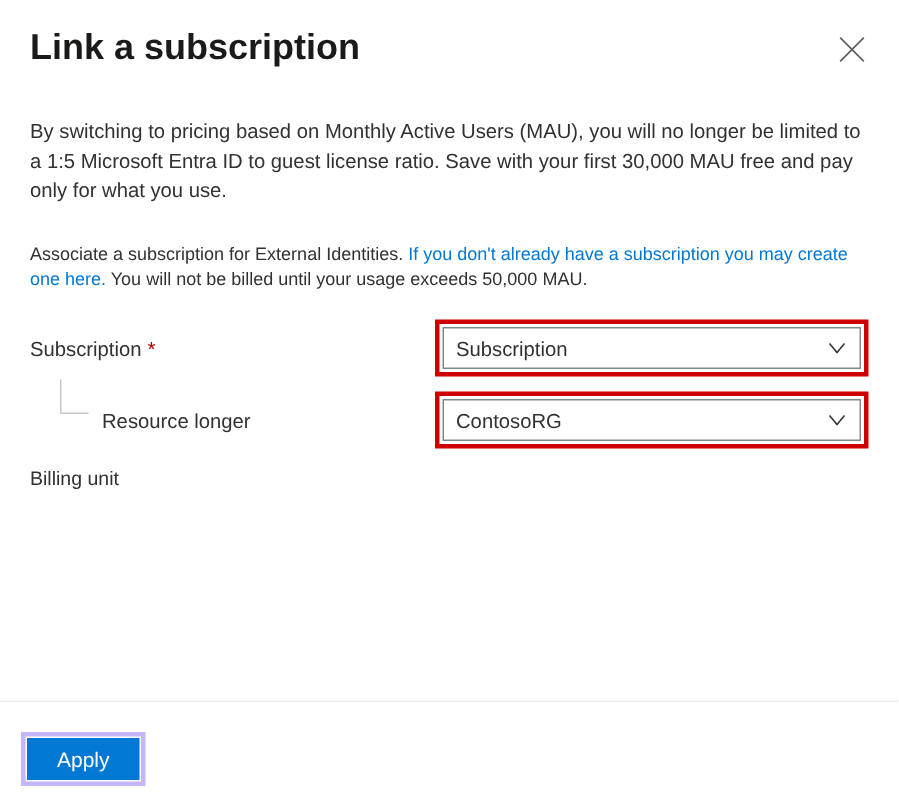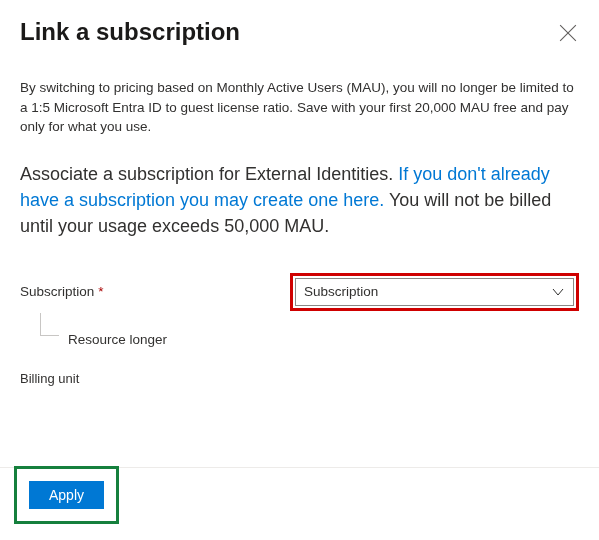--- a/index.html
+++ b/index.html
@@ -3,23 +3,23 @@
   <meta charset="utf-8">
   <style>
     * { box-sizing: border-box; margin: 0; padding: 0; }
     html, body { width: 599px; height: 540px; font-family: "Segoe UI", Arial, sans-serif; color: #323130; background: #fff; }
     .panel { position: relative; width: 599px; height: 540px; padding: 18px 20px 0 20px; }
     .header { display: flex; align-items: flex-start; justify-content: space-between; margin-bottom: 32px; }
     .title { font-size: 24px; font-weight: 600; color: #1b1a19; }
     .close-btn { width: 18px; height: 18px; cursor: pointer; color: #605e5c; margin-top: 6px; margin-right: 2px; }
     .close-btn svg { width: 100%; height: 100%; }
     .intro { font-size: 13.5px; line-height: 1.45; margin-bottom: 24px; }
-    .associate { font-size: 18px; line-height: 1.45; margin-bottom: 34px; }
+    .associate { font-size: 12px; line-height: 1.45; margin-bottom: 18px; }
     .link { color: #0078d4; cursor: pointer; }
-    .form-row { display: flex; align-items: center; margin-bottom: 10px; height: 38px; }
+    .form-row { display: flex; align-items: center; margin-bottom: 10px; height: 38px; justify-content: center; }
     .label-col { width: 270px; font-size: 13.5px; display: flex; align-items: center; }
     .req { color: #a80000; margin-left: 4px; }
     .field-col { flex: 1; }
     .select-wrap { position: relative; border: 3px solid #cf0000; padding: 2px; }
     .select { width: 100%; height: 28px; border: 1px solid #8a8886; background: #fff; display: flex; align-items: center; justify-content: space-between; padding: 0 8px; font-size: 13.5px; cursor: pointer; }
     .chevron { width: 14px; height: 14px; }
     .chevron svg { width: 100%; height: 100%; }
     .indent-line { position: relative; }
     .indent-line::before {
       content: "";
@@ -28,39 +28,39 @@
       top: -8px;
       width: 18px;
       height: 22px;
       border-left: 1px solid #c8c6c4;
       border-bottom: 1px solid #c8c6c4;
     }
     .indent-label { padding-left: 48px; }
     .billing-row { margin-top: 12px; font-size: 13px; }
     .footer-sep { position: absolute; left: 0; right: 0; bottom: 72px; height: 1px; background: #edebe9; }
     .footer { position: absolute; left: 14px; bottom: 16px; }
-    .apply-wrap { border: 3px solid #15803d; padding: 12px; display: inline-block; }
+    .apply-wrap { border: 3px solid #c4b5fd; padding: 1px; display: inline-block; }
     .apply-btn { background: #0078d4; color: #fff; border: none; font-size: 14px; padding: 6px 20px; cursor: pointer; min-width: 74px; }
   </style>
 </head>
 <body>
 
 <div class="panel">
 
   <div class="header">
     <h1 class="title">Link a subscription</h1>
     <div class="close-btn">
       <svg viewBox="0 0 16 16">
           <line x1="1" y1="1" x2="15" y2="15" stroke="currentColor" stroke-width="1"></line>
           <line x1="15" y1="1" x2="1" y2="15" stroke="currentColor" stroke-width="1"></line>
         </svg>
     </div>
   </div>
 
-  <p class="intro">By switching to pricing based on Monthly Active Users (MAU), you will no longer be limited to a 1:5 Microsoft Entra ID to guest license ratio. Save with your first 20,000 MAU free and pay only for what you use.</p>
+  <p class="intro">By switching to pricing based on Monthly Active Users (MAU), you will no longer be limited to a 1:5 Microsoft Entra ID to guest license ratio. Save with your first 30,000 MAU free and pay only for what you use.</p>
 
   <p class="associate">
     <span>Associate a subscription for External Identities. </span><span class="link">If you don't already have a subscription you may create one here.</span><span> You will not be billed until your usage exceeds 50,000 MAU.</span>
   </p>
 
   <div class="form-row">
     <div class="label-col">
       <span>Subscription</span>
       <span class="req">*</span>
     </div>
@@ -75,20 +75,32 @@
           </span>
         </div>
       </div>
     </div>
   </div>
 
   <div class="form-row indent-line">
     <div class="label-col indent-label">
       <span>Resource longer</span>
     </div>
+    <div class="field-col">
+      <div class="select-wrap">
+        <div class="select">
+          <span>ContosoRG</span>
+          <span class="chevron">
+            <svg viewBox="0 0 14 14">
+                <polyline points="2,4 7,10 12,4" fill="none" stroke="#323130" stroke-width="1"></polyline>
+              </svg>
+          </span>
+        </div>
+      </div>
+    </div>
   </div>
 
   <div class="billing-row">
     <span>Billing unit</span>
   </div>
 
   <div class="footer-sep"></div>
 
   <div class="footer">
     <div class="apply-wrap">

